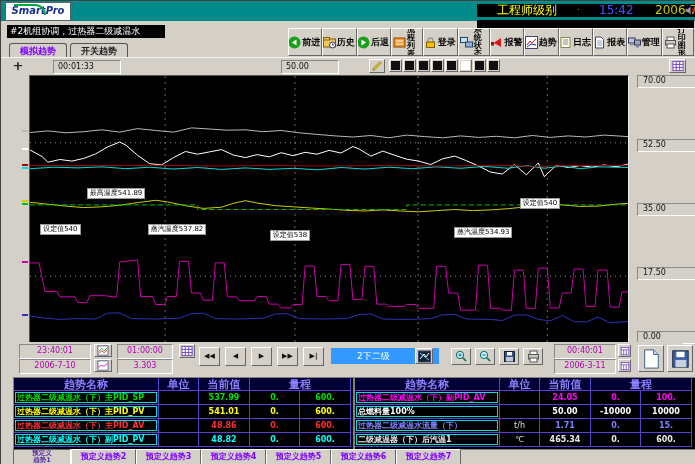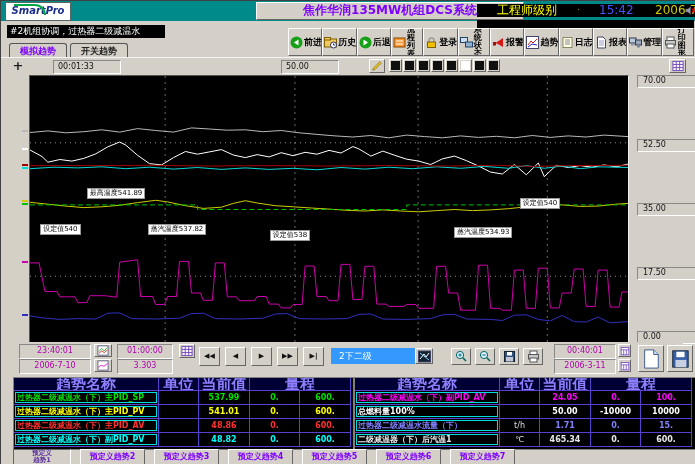--- a/index.html
+++ b/index.html
@@ -21,21 +21,21 @@
   #f-time{left:578px;width:52px;color:#4455ff;text-align:center;}
   #f-date{left:634px;width:48px;color:#cccc00;text-align:right;}
   .spk{position:absolute;left:684px;top:4px;width:11px;height:12px;}
   .spk svg{width:11px;height:11px;display:block}
 
   
   #alarm-strip{position:absolute;left:476px;top:19px;width:217px;height:9px;background:#000;}
   .msgbox{position:absolute;left:6px;top:24px;width:152px;height:13px;background:#000;color:#fff;
         font-size:9px;line-height:13px;padding:0 3px;white-space:nowrap;overflow:hidden;}
   .toolbar{position:absolute;left:287px;top:27px;width:406px;height:28px;display:flex;}
-  .tbtn{flex:1 1 auto;display:flex;align-items:center;justify-content:space-between;gap:1px;background:#d4d0c8;
+  .tbtn{flex:1 1 auto;display:flex;align-items:center;justify-content:flex-end;gap:1px;background:#d4d0c8;
         border:1px solid;border-color:#fff #666 #666 #fff;font-size:9px;font-weight:bold;padding:4px 1px;color:#000;
         font-family:inherit;min-width:0;overflow:hidden;}
   .tb-ico{flex:0 0 auto}.tb-ico svg{width:13px;height:13px;display:block}
   .tb-label{white-space:nowrap}.tb-label.two{white-space:pre-line;font-size:8px;line-height:8px;text-align:left;}
 
   
   .viewtabs{position:absolute;left:8px;top:42px;height:19px;display:flex;gap:3px;}
   .vtab{padding:0 10px;background:#d4d0c8;border:1px solid #555;border-bottom:none;border-radius:3px 3px 0 0;
         font-size:9px;font-weight:bold;line-height:14px;color:#222;}
   .vtab.sel{color:#7f00ff;}
@@ -79,60 +79,59 @@
   #c-etime{left:553px;top:2px;width:60px;} #c-edate{left:553px;top:17px;width:60px;}
   .ctlbtn{position:absolute;background:#d4d0c8;border:1px solid;border-color:#fff #666 #666 #fff;padding:0;}
   .ctlbtn svg{display:block;margin:0 auto}
   #b-mini1{left:93px;top:2px;width:18px;height:13px;} #b-mini2{left:93px;top:17px;width:18px;height:13px;}
   #b-mini1 svg,#b-mini2 svg{width:12px;height:11px}
   #b-grid2{left:178px;top:2px;width:16px;height:14px;} #b-grid2 svg{width:12px;height:12px}
   .playbar{position:absolute;left:198px;top:5px;display:flex;gap:5px;}
   .pbtn{width:21px;height:19px;font-size:7px;font-weight:bold;text-align:center;padding:0;background:#d4d0c8;
         border:1px solid;border-color:#fff #666 #666 #fff;color:#111;font-family:inherit;line-height:17px;}
   #c-range{position:absolute;left:330px;top:6px;width:82px;height:16px;background:#3399ff;color:#fff;
-        font-size:9px;line-height:16px;padding-left:8px;}
+        font-size:9px;line-height:16px;padding-left:26px;}
   #b-rangesel{left:414px;top:6px;width:18px;height:16px;} #b-rangesel svg{width:13px;height:13px}
   #b-zin{left:450px;top:6px;width:20px;height:17px;} #b-zout{left:474px;top:6px;width:20px;height:17px;}
   #b-save{left:498px;top:6px;width:20px;height:17px;} #b-print{left:522px;top:6px;width:20px;height:17px;}
   #b-zin svg,#b-zout svg,#b-save svg,#b-print svg{width:13px;height:13px}
   #b-cal1{left:617px;top:2px;width:13px;height:13px;} #b-cal2{left:617px;top:17px;width:13px;height:13px;}
   #b-cal1 svg,#b-cal2 svg{width:10px;height:10px}
   #b-new{left:637px;top:3px;width:26px;height:27px;} #b-savebig{left:666px;top:3px;width:26px;height:27px;}
   #b-new svg,#b-savebig svg{width:20px;height:22px}
 
   
   .tables{position:absolute;left:12px;top:376px;width:681px;height:71px;background:#000;
         border:1px solid #808080;display:flex;}
   .trtable{display:grid;grid-template-columns:145px 40px 51px 50px 51px;grid-template-rows:13px 14px 14px 14px 14px;width:339px;}
   .trtable+.trtable{border-left:2px solid #808080;}
   .tcell{border-right:1px solid #5a3fd0;border-bottom:1px solid #5a3fd0;font-size:8px;color:#ddd;
         display:flex;align-items:center;justify-content:center;background:#000;overflow:hidden;}
-  .tcell.h{background:#000034;color:#8f7fff;font-weight:bold;font-size:15px;}
+  .tcell.h{background:#000034;color:#8f7fff;font-weight:bold;font-size:11px;}
   .tcell.name{justify-content:flex-start;padding:0;}
   .namebox{display:block;border:1px solid #00dddd;margin:1px 1px;padding:0 1px;font-size:8px;font-weight:bold;
         line-height:9px;white-space:nowrap;width:100%;overflow:hidden;}
   .tcell.val,.tcell.rng{font-weight:bold;}
 
   
-  .btabs{position:absolute;left:12px;top:448px;height:16px;display:flex;gap:9px;width:681px;}
+  .btabs{position:absolute;left:12px;top:448px;height:16px;display:flex;gap:0;width:681px;}
   .btab{width:63px;background:#d4d0c8;border:1px solid;border-color:#fff #666 #666 #fff;color:#7f00ff;
         font-size:8px;font-weight:bold;text-align:center;line-height:14px;}
   .btab.two{white-space:pre-line;font-size:6.5px;line-height:7px;width:56px;color:#5a2ca0;
         border-color:#666 #fff #fff #666;}
 </style>
 </head>
 <body>
 
 <div id="app">
 
   <div class="titlebar">
     <div class="logo">
       <span>SmartPro</span>
     </div>
-    <div class="title-panel">焦作华润135MW机组DCS系统</div>
     <span class="blkfield" id="f-user">工程师级别</span>
     <span class="blkfield" id="f-area">全厂区</span>
     <span class="blkfield" id="f-time">15:42:08</span>
     <span class="blkfield" id="f-date">2006-7-21</span>
     <span class="spk">
         <svg viewBox="0 0 15 12">
           <polygon points="1,4 4,4 7.5,1 7.5,11 4,8 1,8" fill="#9aa0b0" stroke="#556"></polygon>
           <path d="M9.5 3.5 L13.5 8.5 M13.5 3.5 L9.5 8.5" stroke="#e00000" stroke-width="1.4"></path>
         </svg>
       </span>

